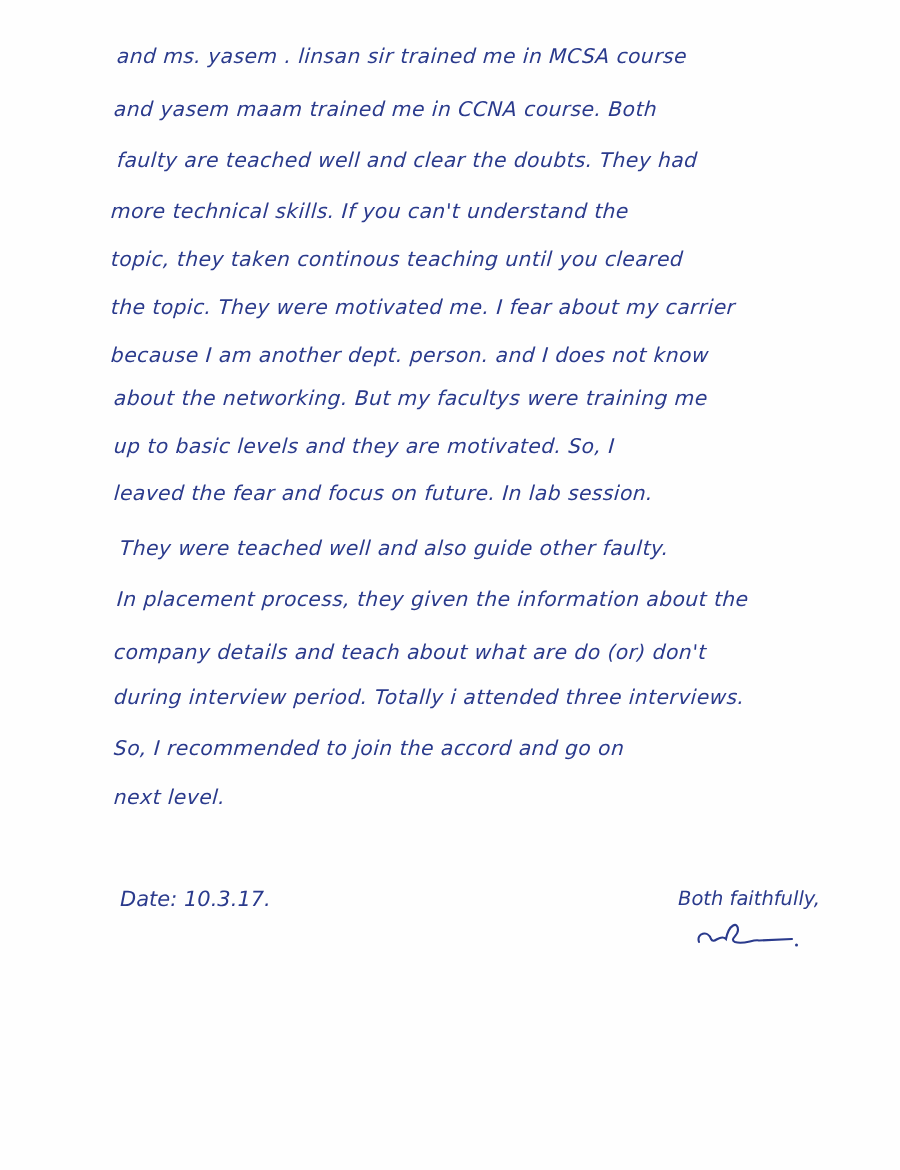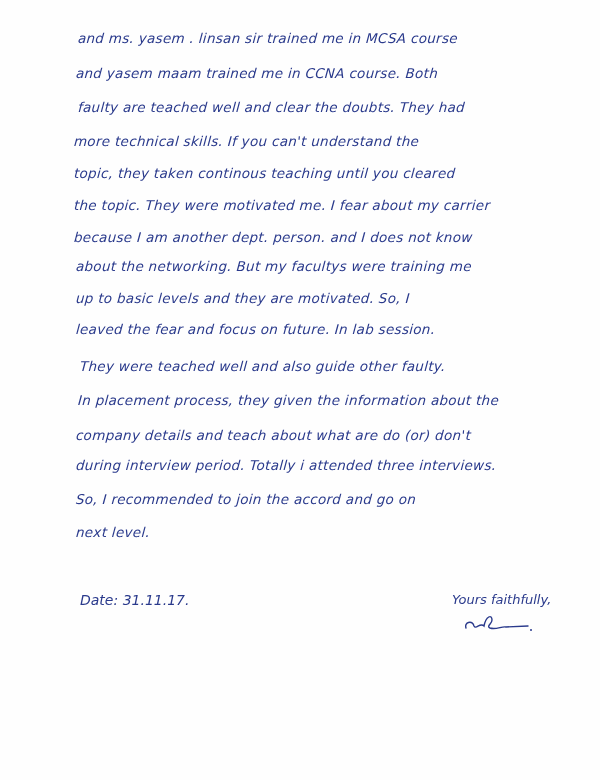--- a/index.html
+++ b/index.html
@@ -29,19 +29,19 @@
   <div class="line" style="top:258px;left:76px">about the networking. But my facultys were training me</div>
   <div class="line" style="top:290px;left:76px">up to basic levels and they are motivated. So, I</div>
   <div class="line" style="top:321px;left:76px">leaved the fear and focus on future. In lab session.</div>
   <div class="line" style="top:358px;left:80px">They were teached well and also guide other faulty.</div>
   <div class="line" style="top:392px;left:78px">In placement process, they given the information about the</div>
   <div class="line" style="top:427px;left:76px">company details and teach about what are do (or) don't</div>
   <div class="line" style="top:457px;left:76px">during interview period. Totally i attended three interviews.</div>
   <div class="line" style="top:491px;left:76px">So, I recommended to join the accord and go on</div>
   <div class="line" style="top:524px;left:76px">next level.</div>
 
-  <div class="date">Date: 31.11.17.</div>
-  <div class="closing">Yours faithfully,</div>
+  <div class="date">Date: 10.3.17.</div>
+  <div class="closing">Both faithfully,</div>
   <svg class="signature" viewBox="0 0 70 22">
     <path d="M4 16 C 2 10, 10 8, 12 14 C 14 18, 18 10, 22 14 C 24 4, 30 2, 30 8 C 30 12, 24 14, 28 16 C 34 18, 40 14, 44 15 L 66 14" fill="none" stroke="#2a3a8c" stroke-width="1.4" stroke-linecap="round"></path>
     <circle cx="69" cy="18" r="1" fill="#2a3a8c"></circle>
   </svg>
 </div>
 
 </body></html>

